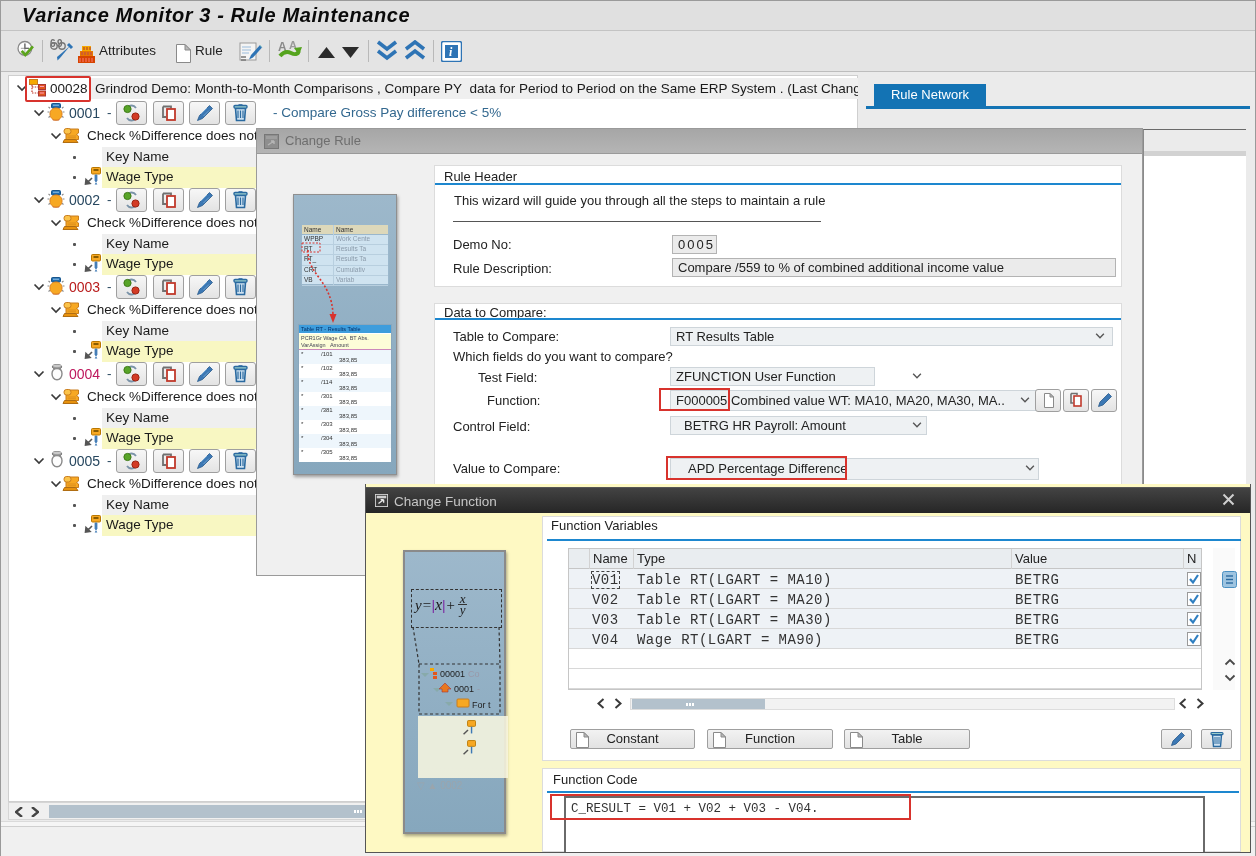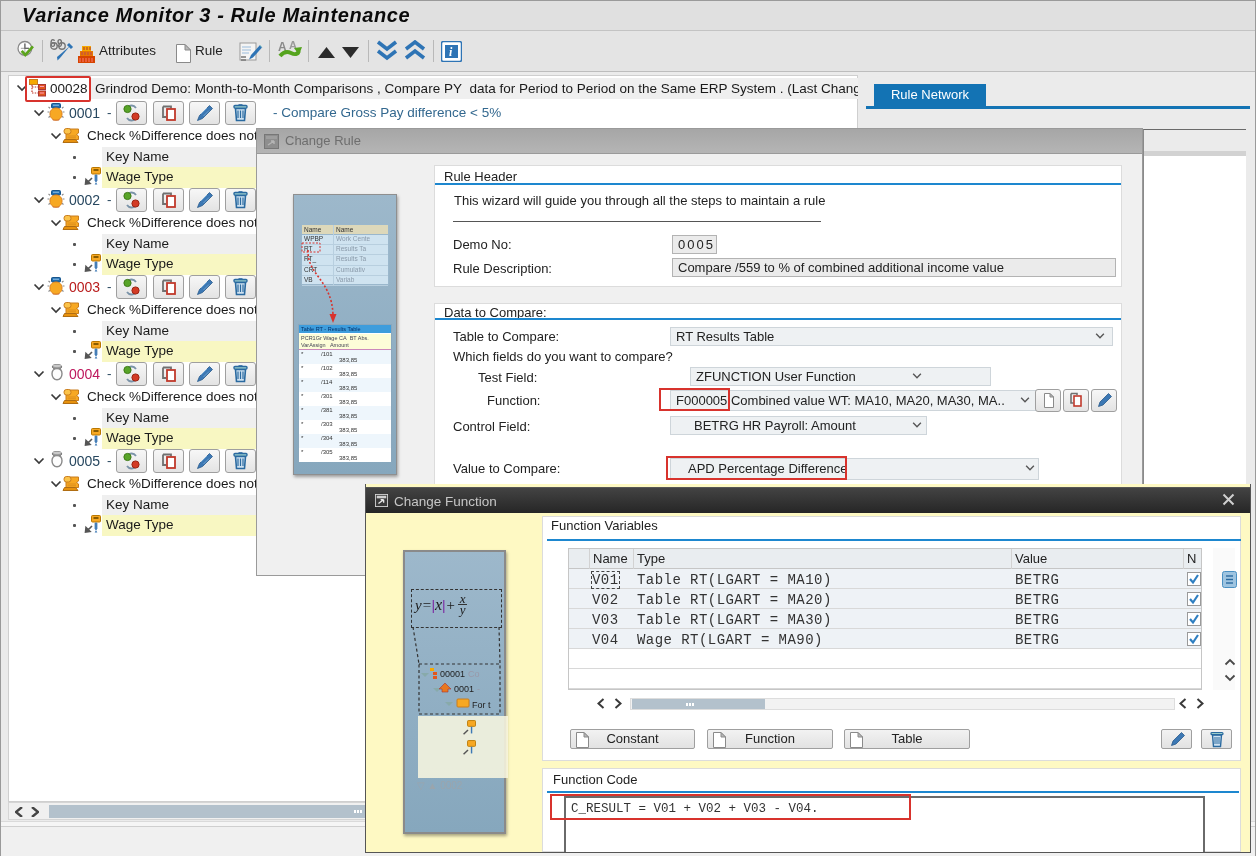--- a/index.html
+++ b/index.html
@@ -595,21 +595,21 @@
 <div class="panel" style="left:177px;top:174px;width:688px;height:183px;"></div>
 <div class="seclabel" style="left:187px;top:176px;">Data to Compare:</div>
 <div class="secline" style="left:178px;top:189px;width:686px;"></div>
 <div class="formlabel" style="left:196px;top:200px;">Table to Compare:</div>
 <div class="dd" style="left:413px;top:198px;width:443px;height:19px;line-height:17px;padding-left:5px;">RT Results Table</div>
 <svg class="ddarrow" style="left:838px;top:204px" width="11" height="7" viewBox="0 0 11 7">
       <path d="M1 1 L5.5 5.5 L10 1" fill="none" stroke="#555" stroke-width="1.6"></path>
     </svg>
 <div class="formlabel" style="left:196px;top:220px;">Which fields do you want to compare?</div>
 <div class="formlabel" style="left:221px;top:241px;">Test Field:</div>
-<div class="dd" style="left:413px;top:238px;width:301px;height:19px;line-height:17px;padding-left:5px;margin-left:20px;">ZFUNCTION User Function</div>
+<div class="dd" style="left:413px;top:238px;width:205px;height:19px;line-height:17px;padding-left:5px;">ZFUNCTION User Function</div>
 <svg class="ddarrow" style="left:655px;top:244px" width="11" height="7" viewBox="0 0 11 7">
       <path d="M1 1 L5.5 5.5 L10 1" fill="none" stroke="#555" stroke-width="1.6"></path>
     </svg>
 <div class="formlabel" style="left:230px;top:264px;">Function:</div>
 <div class="dd" style="left:413px;top:261px;width:369px;height:21px;line-height:19px;padding-left:5px;">F000005 Combined value WT: MA10, MA20, MA30, MA..</div>
 <svg class="ddarrow" style="left:763px;top:268px" width="11" height="7" viewBox="0 0 11 7">
       <path d="M1 1 L5.5 5.5 L10 1" fill="none" stroke="#555" stroke-width="1.6"></path>
     </svg>
 <div class="btn" style="left:778px;top:260px;width:26px;height:23px;">
       <svg width="24" height="21" viewBox="0 0 24 21" style="margin:0 auto">
@@ -622,21 +622,21 @@
         <path d="M7 3.5 H13 V5 M7 3.5 V13 H9.5" fill="none" stroke="#707070" stroke-width="1.6"></path>
         <rect x="10" y="6" width="7" height="10" fill="#fff" stroke="#c0392b" stroke-width="1.6"></rect>
       </svg>
     </div>
 <div class="btn" style="left:834px;top:260px;width:26px;height:23px;">
       <svg width="24" height="21" viewBox="0 0 24 21" style="margin:0 auto">
         <path d="M16.5 3.5 L8 12 L6.5 16.5 L11 15 L19.5 6.5 Z" fill="#3c78b4" stroke="#2a5a8c" stroke-width="0.8"></path>
       </svg>
     </div>
 <div class="formlabel" style="left:196px;top:290px;">Control Field:</div>
-<div class="dd" style="left:413px;top:287px;width:257px;height:19px;line-height:17px;padding-left:23px;">BETRG HR Payroll: Amount</div>
+<div class="dd" style="left:413px;top:287px;width:257px;height:19px;line-height:17px;padding-left:13px;">BETRG HR Payroll: Amount</div>
 <svg class="ddarrow" style="left:655px;top:293px" width="11" height="7" viewBox="0 0 11 7">
       <path d="M1 1 L5.5 5.5 L10 1" fill="none" stroke="#555" stroke-width="1.6"></path>
     </svg>
 <div class="formlabel" style="left:196px;top:332px;">Value to Compare:</div>
 <div class="dd" style="left:413px;top:329px;width:369px;height:22px;line-height:20px;padding-left:17px;">APD Percentage Difference</div>
 <svg class="ddarrow" style="left:768px;top:336px" width="11" height="7" viewBox="0 0 11 7">
       <path d="M1 1 L5.5 5.5 L10 1" fill="none" stroke="#555" stroke-width="1.6"></path>
     </svg>
 </div>
 <div id="cfdlg">

